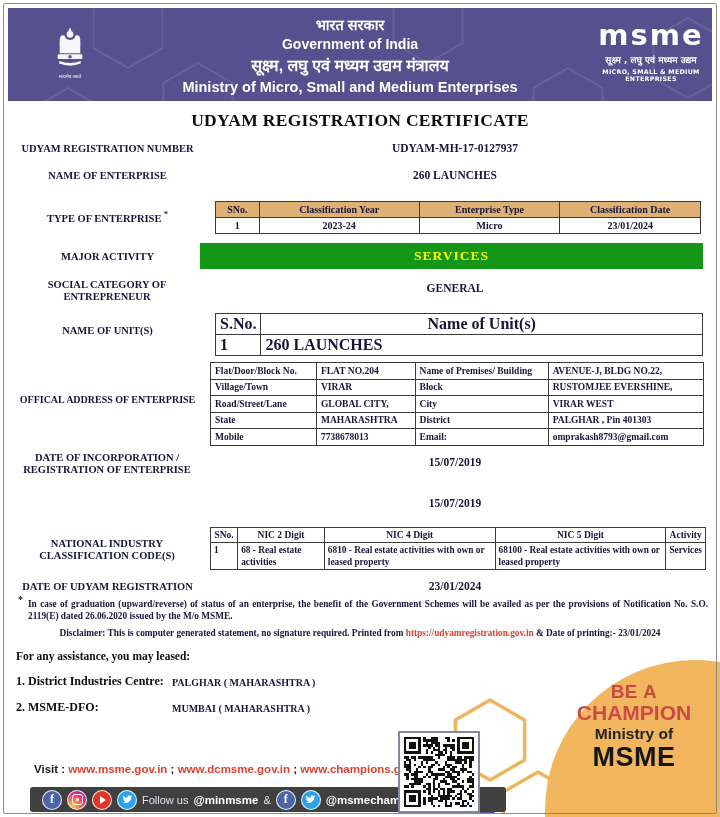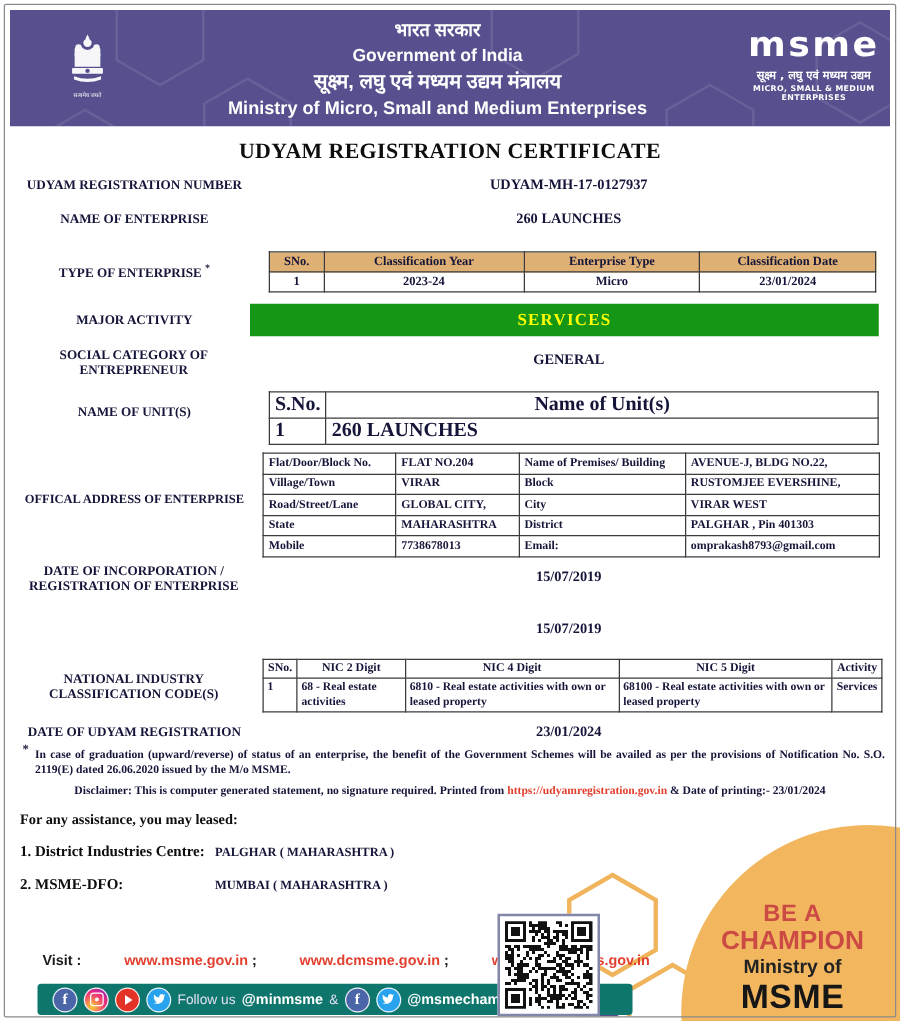--- a/index.html
+++ b/index.html
@@ -57,33 +57,33 @@
   .disclaimer a{color:#e1402e;text-decoration:none;}
 
   .assist-h{position:absolute;left:16px;top:650px;font-size:11.5px;font-weight:bold;color:#0d0d0d;}
   .assist-lbl{position:absolute;left:16px;font-size:12px;font-weight:bold;color:#0d0d0d;}
   .assist-val{position:absolute;left:172px;font-size:10px;font-weight:bold;color:#15153a;}
 
   
   .champ-circle{position:absolute;left:545px;top:660px;width:300px;height:300px;border-radius:50%;
                 background:#f2b75e;z-index:1;}
   .champ-text{position:absolute;left:548px;top:682px;width:172px;text-align:center;z-index:2;
-              font-family:"Liberation Sans",sans-serif;margin-top:40px;}
+              font-family:"Liberation Sans",sans-serif;}
   .c1{font-size:19px;font-weight:bold;color:#cc4a44;line-height:20px;letter-spacing:.5px;}
   .c2{font-size:21px;font-weight:bold;color:#cc4a44;line-height:22px;text-align:center;}
   .c3{font-size:14px;font-weight:bold;color:#222;line-height:20px;}
   .c4{font-size:15.5px;font-weight:bold;color:#222;line-height:19px;}
   .c5{font-size:27px;font-weight:bold;color:#161616;line-height:28px;letter-spacing:.5px;}
   .hex-art{position:absolute;left:330px;top:680px;width:240px;height:133px;z-index:0;}
 
   
   .visit{position:absolute;left:34px;top:763px;font-family:"Liberation Sans",sans-serif;
          font-size:11.5px;font-weight:bold;color:#1a1a1a;z-index:2;}
-  .visit a{color:#e1402e;text-decoration:none;margin-left:31px;}
-  .fbar{position:absolute;left:30px;top:787px;width:476px;height:25px;background:#0f766e;
+  .visit a{color:#e1402e;text-decoration:none;}
+  .fbar{position:absolute;left:30px;top:787px;width:476px;height:25px;background:#404040;
         border-radius:3px;display:flex;align-items:center;gap:5px;padding-left:12px;
         box-sizing:border-box;font-family:"Liberation Sans",sans-serif;z-index:2;}
   .fbar .txt{color:#e3e0f2;font-size:11px;}
   .fbar .handle{color:#fff;font-size:11.5px;font-weight:bold;}
   .s-icon{width:18px;height:18px;border-radius:50%;display:inline-flex;align-items:center;
           justify-content:center;border:1px solid rgba(255,255,255,.9);position:relative;flex:none;}
   .icon-fb{background:#4a66a8;}
   .icon-fb::before{content:"f";font-family:"Liberation Serif",serif;font-weight:bold;font-size:12px;color:#fff;}
   .icon-ig{background:radial-gradient(circle at 30% 80%, #f9ce34, #ee2a7b 60%, #6228d7);}
   .icon-ig::before{content:"";width:9px;height:9px;border:1.3px solid #fff;border-radius:3px;}

